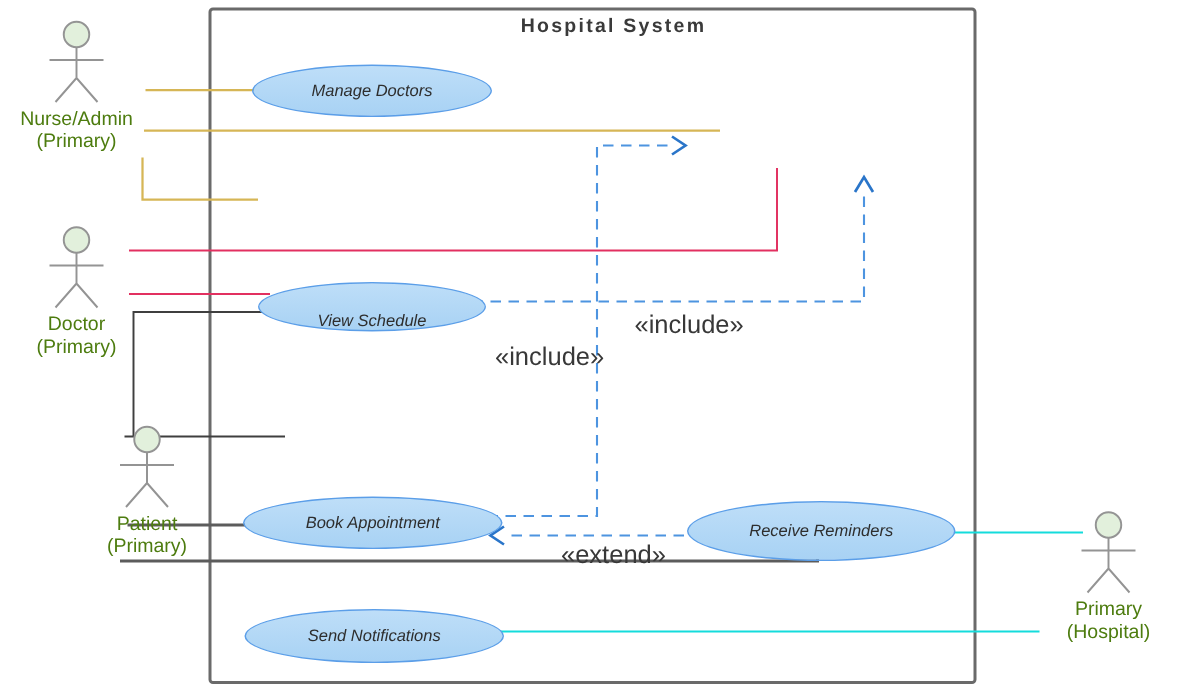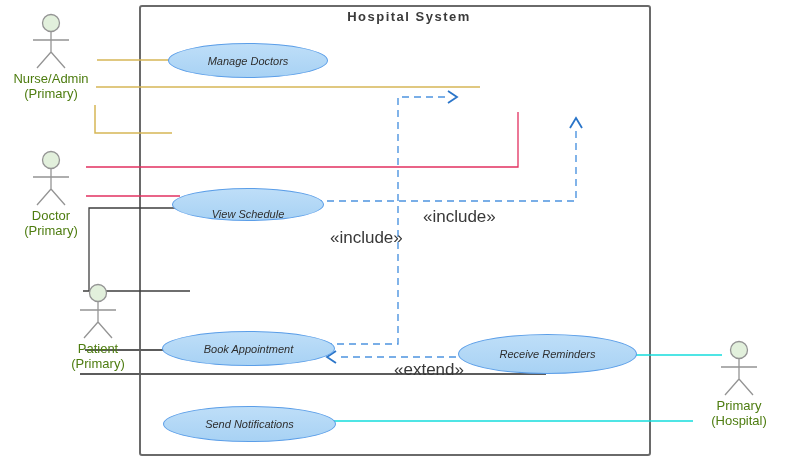--- a/index.html
+++ b/index.html
@@ -99,15 +99,15 @@
     <svg width="60" height="58" viewBox="0 0 60 58">
       <circle cx="30" cy="10" r="8.5" fill="#e2f0dc" stroke="#949494" stroke-width="1.3"></circle>
       <path d="M30,18.5 V39 M12,27 H48 M30,39 L16,55 M30,39 L44,55" fill="none" stroke="#949494" stroke-width="1.3"></path>
     </svg>
     <div class="label">Primary</div>
     <div class="label">(Hospital)</div>
   </div>
 
   <div class="edge-label" style="left:423px;top:207px;">«include»</div>
   <div class="edge-label" style="left:330px;top:228px;">«include»</div>
-  <div class="edge-label" style="left:394px;top:360px;">«extend»</div>
+  <div class="edge-label" style="left:374px;top:360px;">«extend»</div>
 
 </div>
 
 </body></html>

